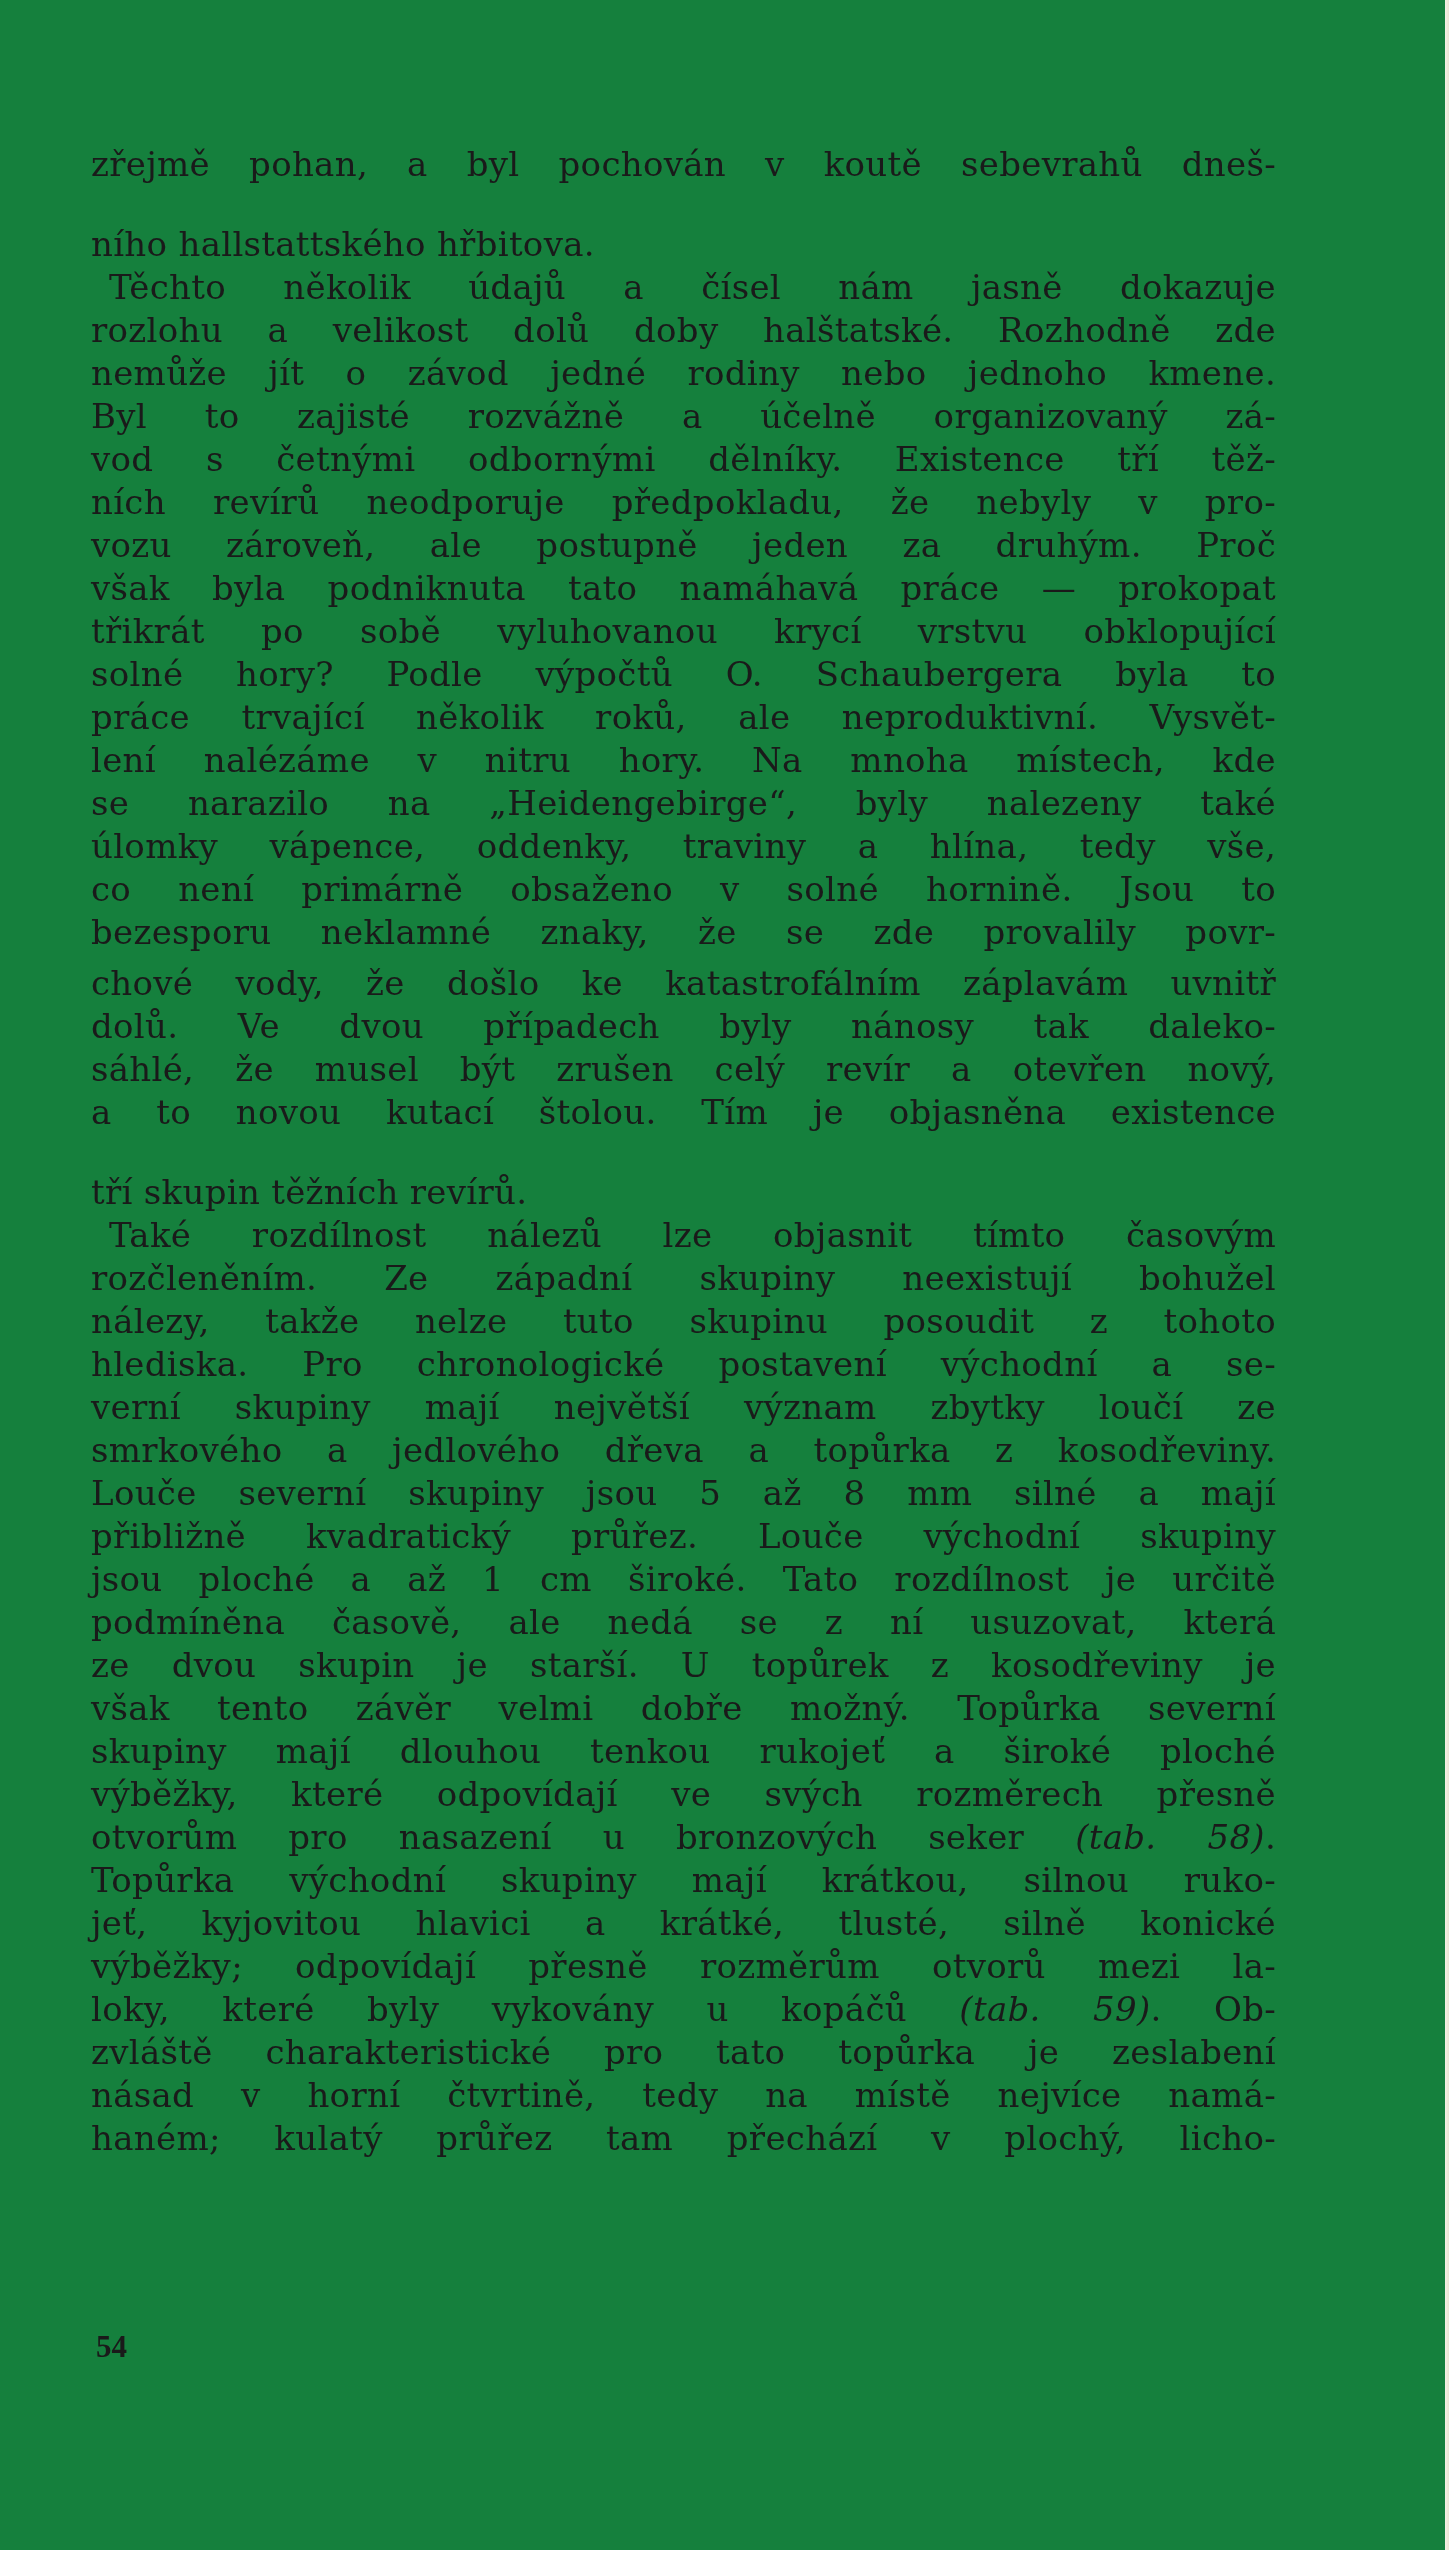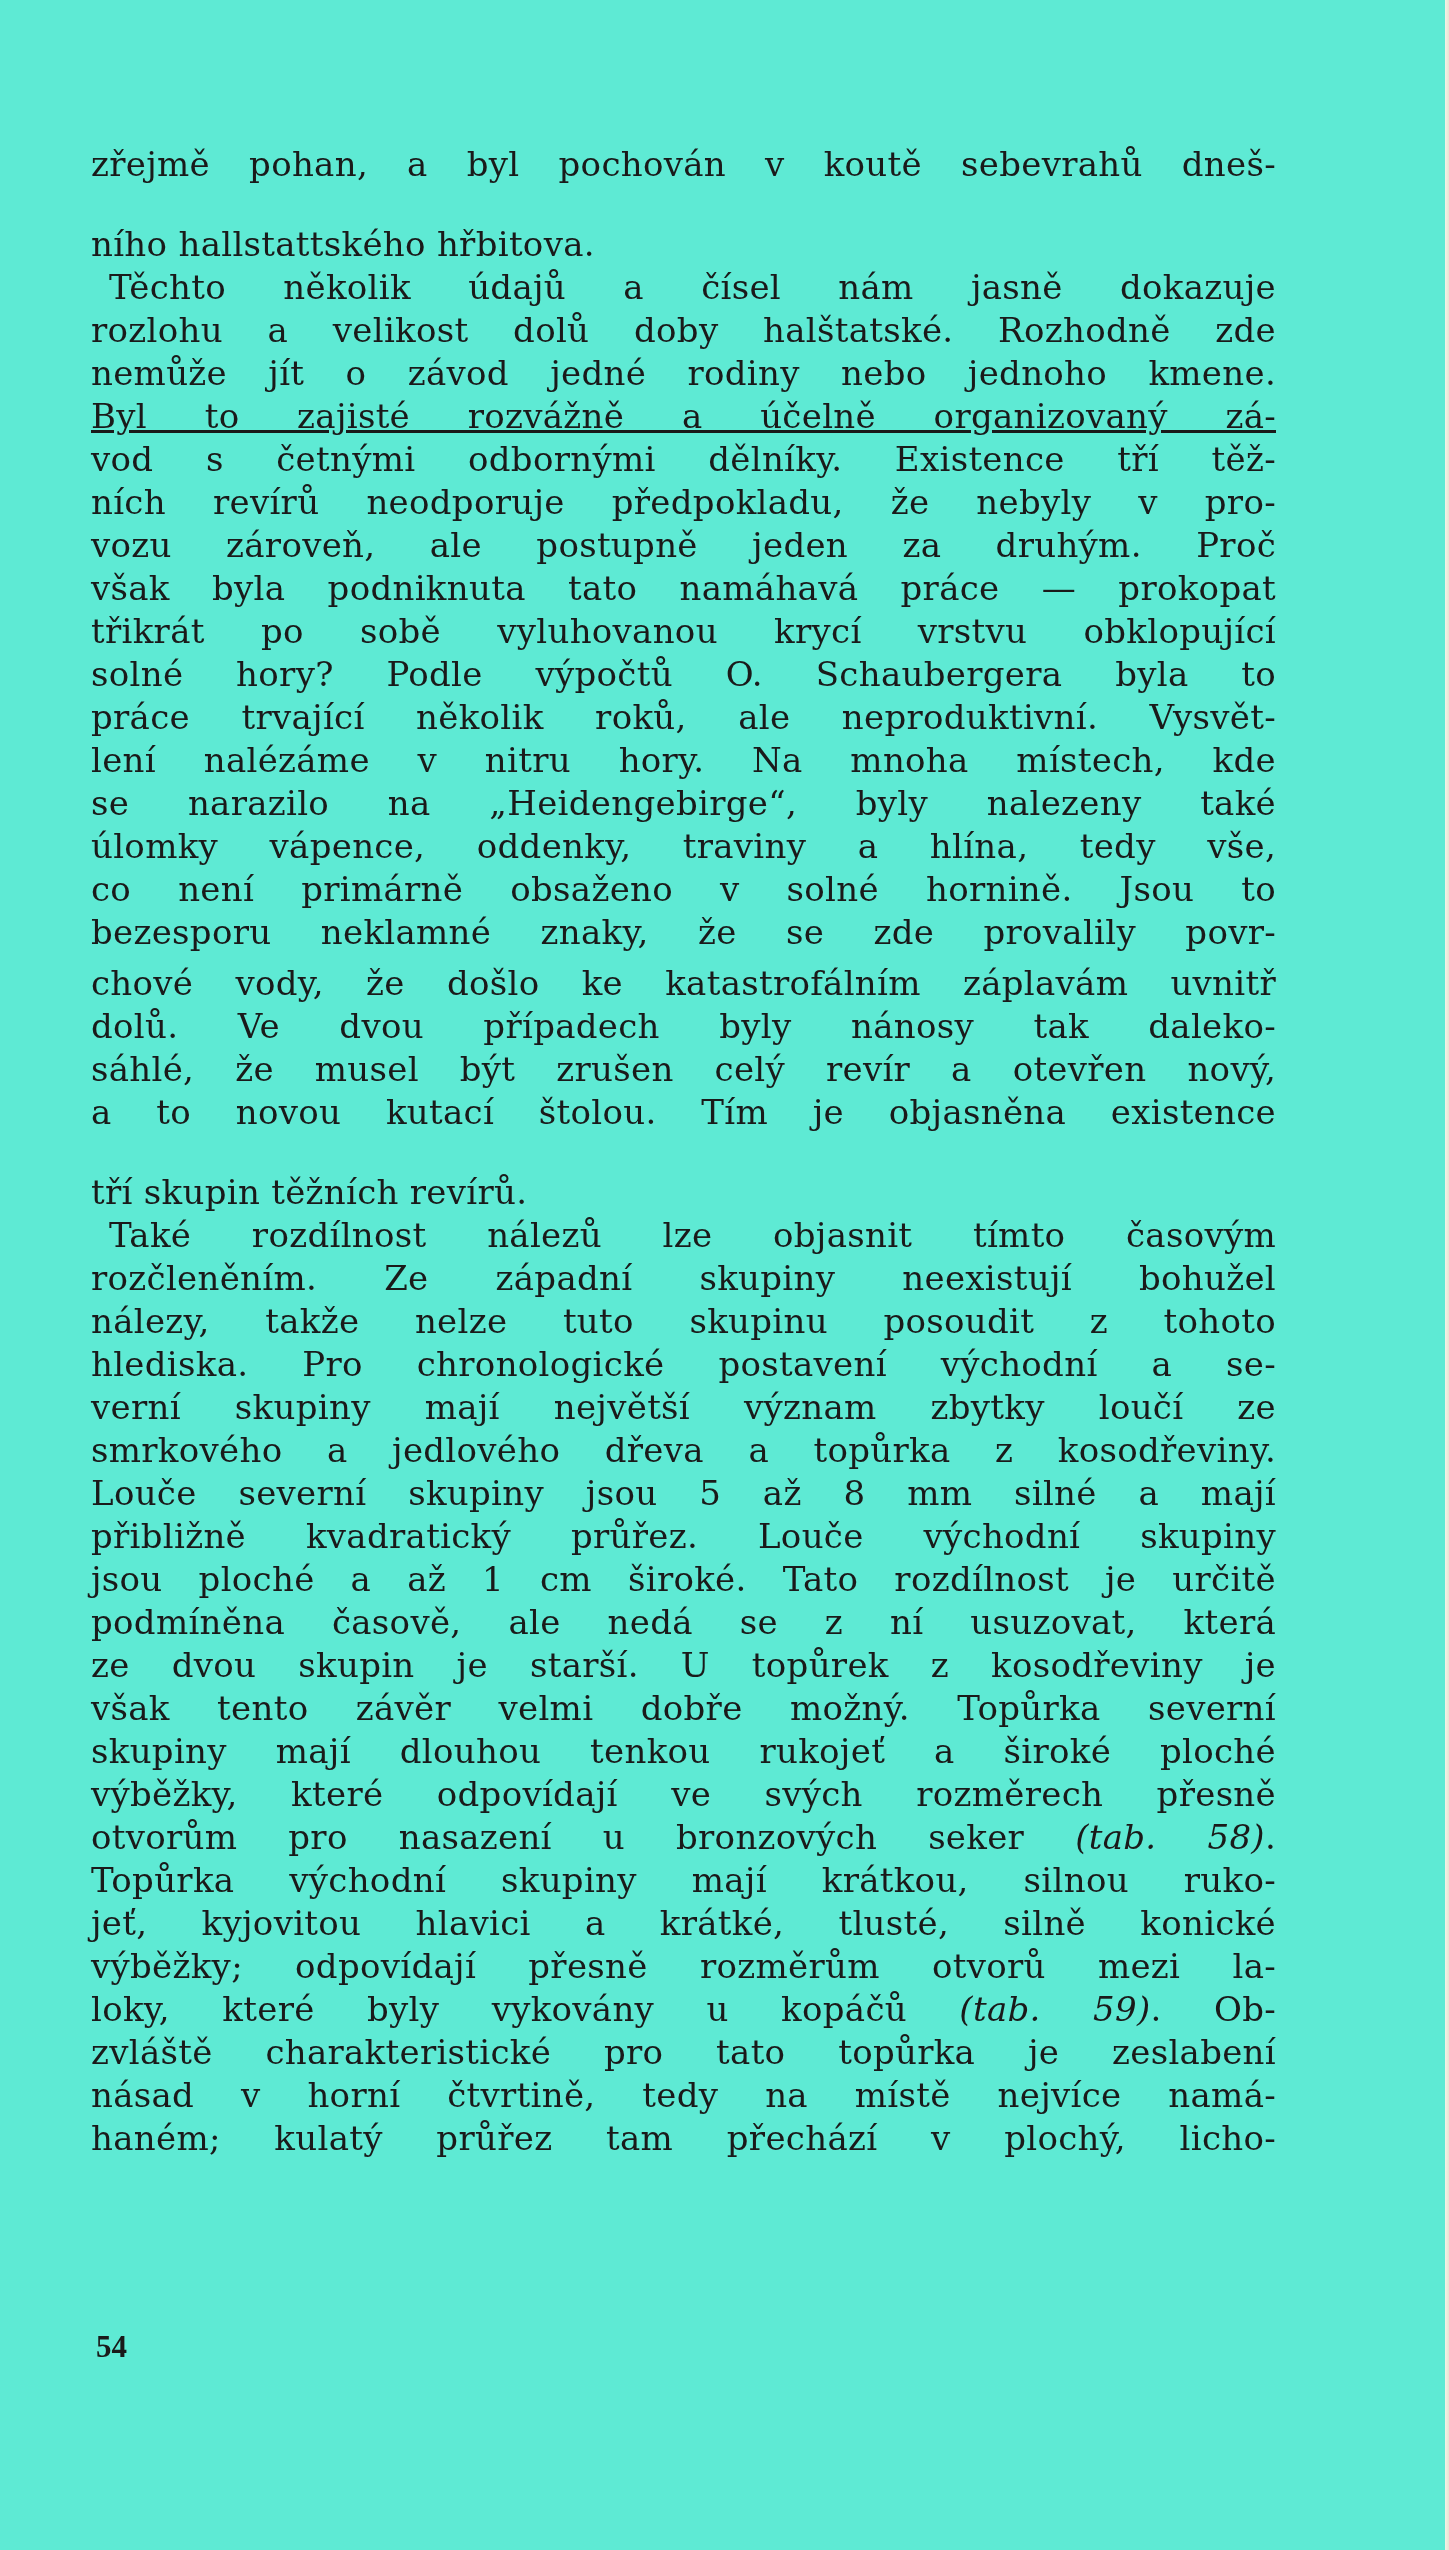--- a/index.html
+++ b/index.html
@@ -11,21 +11,21 @@
       height: 2550px;
       background: #f9f9f5;
       position: relative;
       overflow: hidden;
     }
     .page {
       position: absolute;
       left: 0; top: 0;
       width: 1449px;
       height: 2550px;
-      background: #5eead4;
+      background: #15803d;
     }
     .page-edge {
       position: absolute;
       right: 0; top: 0;
       width: 4.5px;
       height: 2550px;
       background: linear-gradient(to right, #f4f1e6, #e9e4d2);
     }
     .text-column {
       position: absolute;
@@ -85,21 +85,21 @@
       <div class="line indent">
         <span class="line-inner" style="white-space: normal;"><span class="seg">Těchto několik údajů a čísel nám jasně dokazuje</span></span>
       </div>
       <div class="line">
         <span class="line-inner" style="white-space: normal;"><span class="seg">rozlohu a velikost dolů doby halštatské. Rozhodně zde</span></span>
       </div>
       <div class="line">
         <span class="line-inner" style="white-space: normal;"><span class="seg">nemůže jít o závod jedné rodiny nebo jednoho kmene.</span></span>
       </div>
       <div class="line">
-        <span class="line-inner" style="white-space: normal; text-decoration: underline;"><span class="seg">Byl to zajisté rozvážně a účelně organizovaný zá-</span></span>
+        <span class="line-inner" style="white-space: normal;"><span class="seg">Byl to zajisté rozvážně a účelně organizovaný zá-</span></span>
       </div>
       <div class="line">
         <span class="line-inner" style="white-space: normal;"><span class="seg">vod s četnými odbornými dělníky. Existence tří těž-</span></span>
       </div>
       <div class="line">
         <span class="line-inner" style="white-space: normal;"><span class="seg">ních revírů neodporuje předpokladu, že nebyly v pro-</span></span>
       </div>
       <div class="line">
         <span class="line-inner" style="white-space: normal;"><span class="seg">vozu zároveň, ale postupně jeden za druhým. Proč</span></span>
       </div>

